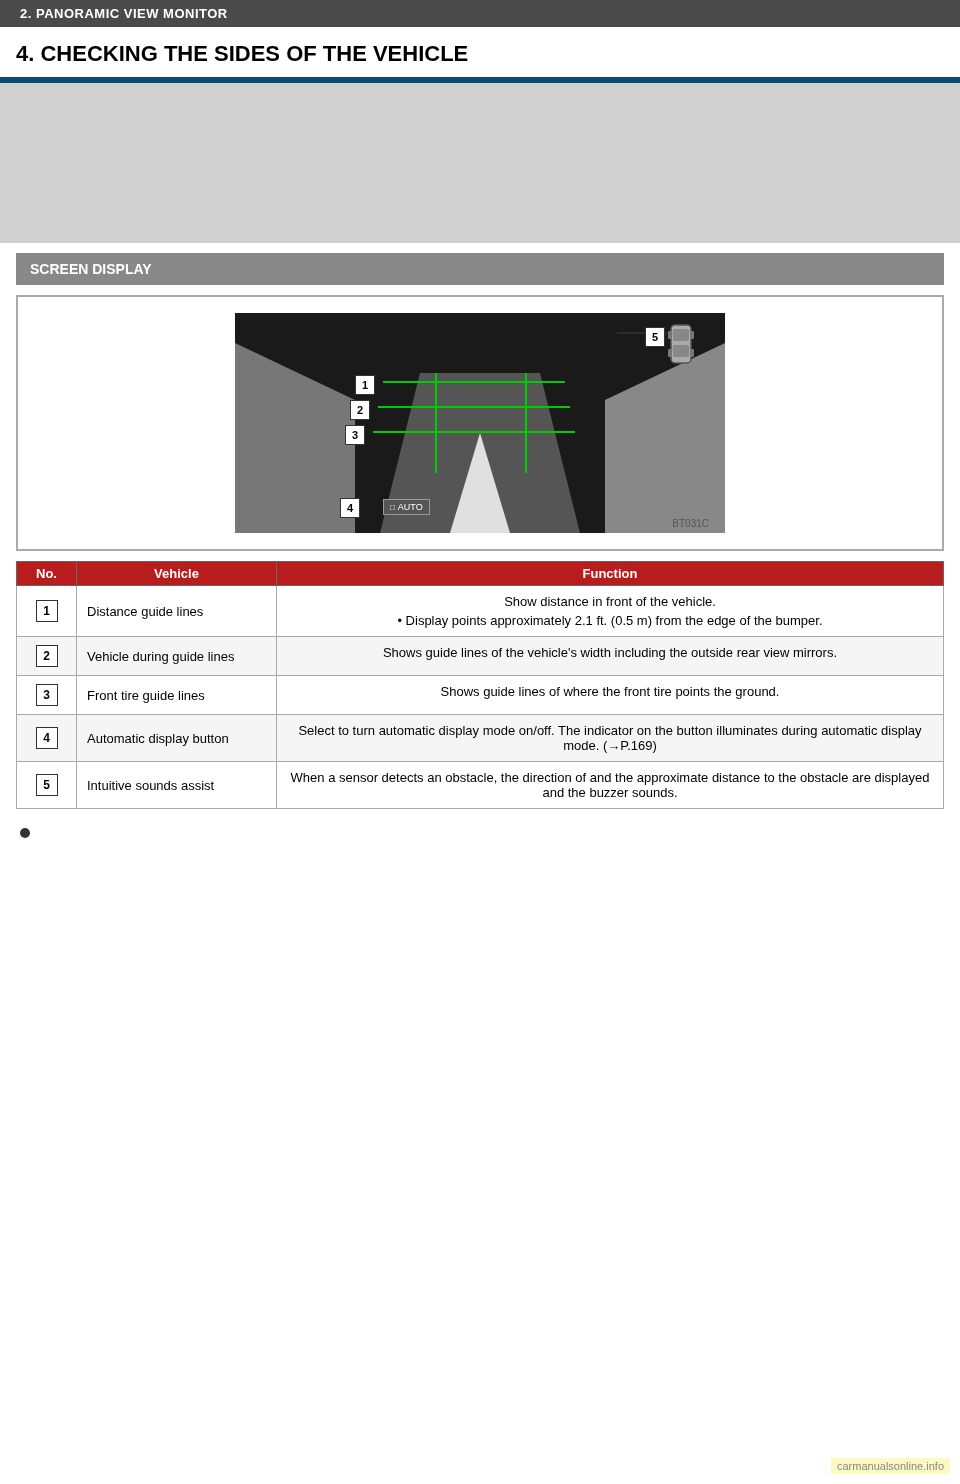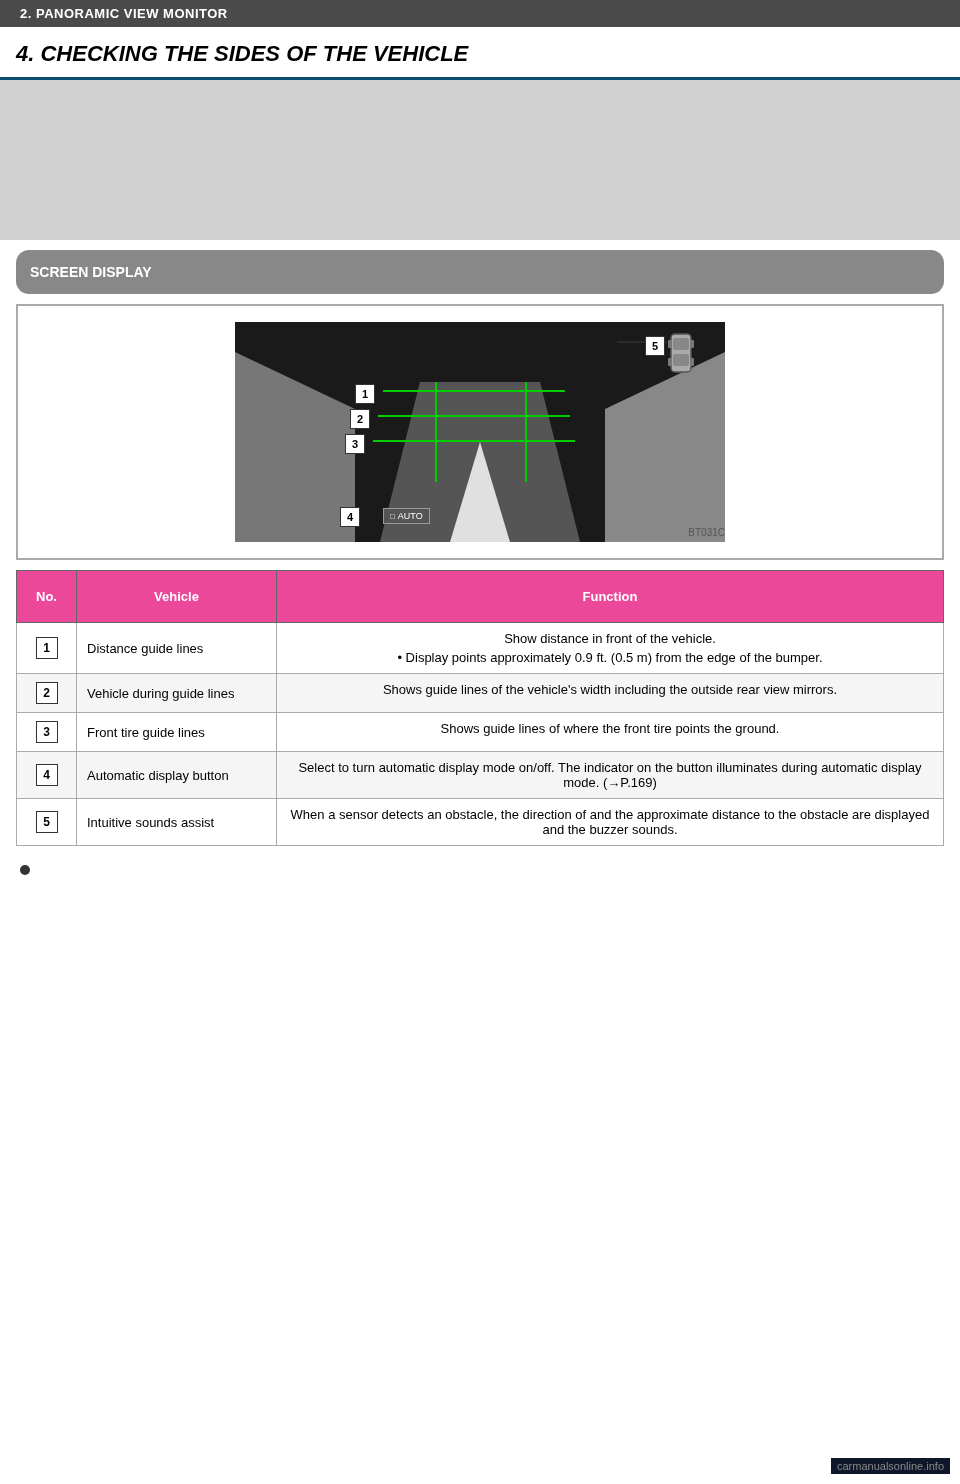--- a/index.html
+++ b/index.html
@@ -21,43 +21,41 @@
       font-weight: bold;
       letter-spacing: 0.5px;
     }
 
     
     .section-title {
       background: #fff;
       padding: 14px 16px 10px 16px;
       font-size: 22px;
       font-weight: bold;
-      border-bottom: 3px solid #0c4a6e;
+      border-bottom: 6px solid #0c4a6e;
       margin-bottom: 0;
-      font-style: italic;
     }
 
     
     .info-area {
       background: #d0d0d0;
       padding: 16px 20px;
       min-height: 160px;
     }
 
     
     .screen-display-header {
       background: #888;
       color: #fff;
       font-weight: bold;
       font-size: 14px;
-      padding: 14px 14px;
+      padding: 8px 14px;
       margin: 10px 16px 0 16px;
       display: inline-block;
       width: calc(100% - 32px);
-      border-radius: 13px;
     }
 
     .screen-display-box {
       border: 2px solid #aaa;
       margin: 10px 16px;
       background: #fff;
       padding: 16px;
       position: relative;
     }
 
@@ -149,37 +147,37 @@
     .item5-box {
       position: absolute;
       top: 10px;
       right: 30px;
     }
 
     
     .bt-label {
       position: absolute;
       bottom: 4px;
-      right: 0;
+      right: 16px;
       font-size: 10px;
       color: #555;
     }
 
     
     .info-table {
       width: calc(100% - 32px);
       margin: 0 16px;
       border-collapse: collapse;
       font-size: 13px;
     }
 
     .info-table th {
-      background: #ec4899;
+      background: #b91c1c;
       color: #fff;
-      padding: 18px 10px;
+      padding: 4px 10px;
       text-align: center;
       border: 1px solid #666;
       font-weight: bold;
       margin-top: 48px;
     }
 
     .info-table td {
       border: 1px solid #aaa;
       padding: 8px 10px;
       vertical-align: top;
@@ -240,21 +238,21 @@
       flex-shrink: 0;
     }
 
     
     .bottom-watermark {
       position: fixed;
       bottom: 10px;
       right: 10px;
       font-size: 11px;
       color: #888;
-      background: #0f172a;
+      background: #fef9c3;
       padding: 2px 6px;
     }
   </style>
 </head>
 <body>
 
 
 
 
 <div class="top-bar">2. PANORAMIC VIEW MONITOR</div>
@@ -328,21 +326,21 @@
       <th>Vehicle</th>
       <th>Function</th>
     </tr>
   </thead>
   <tbody id="table-body">
   <tr>
         <td class="no-cell"><span class="num-badge">1</span></td>
         <td class="display-cell">Distance guide lines</td>
         <td class="function-cell">
           <div>Show distance in front of the vehicle.</div>
-          <div style="padding-top: 4px;">•  Display points approximately 0.9 ft. (0.5 m) from the edge of the bumper.</div>
+          <div style="padding-top: 4px;">•  Display points approximately 2.1 ft. (0.5 m) from the edge of the bumper.</div>
         </td>
       </tr>
       <tr>
         <td class="no-cell"><span class="num-badge">2</span></td>
         <td class="display-cell">Vehicle during guide lines</td>
         <td class="function-cell">Shows guide lines of the vehicle's width including the outside rear view mirrors.</td>
       </tr>
       <tr>
         <td class="no-cell"><span class="num-badge">3</span></td>
         <td class="display-cell">Front tire guide lines</td>

